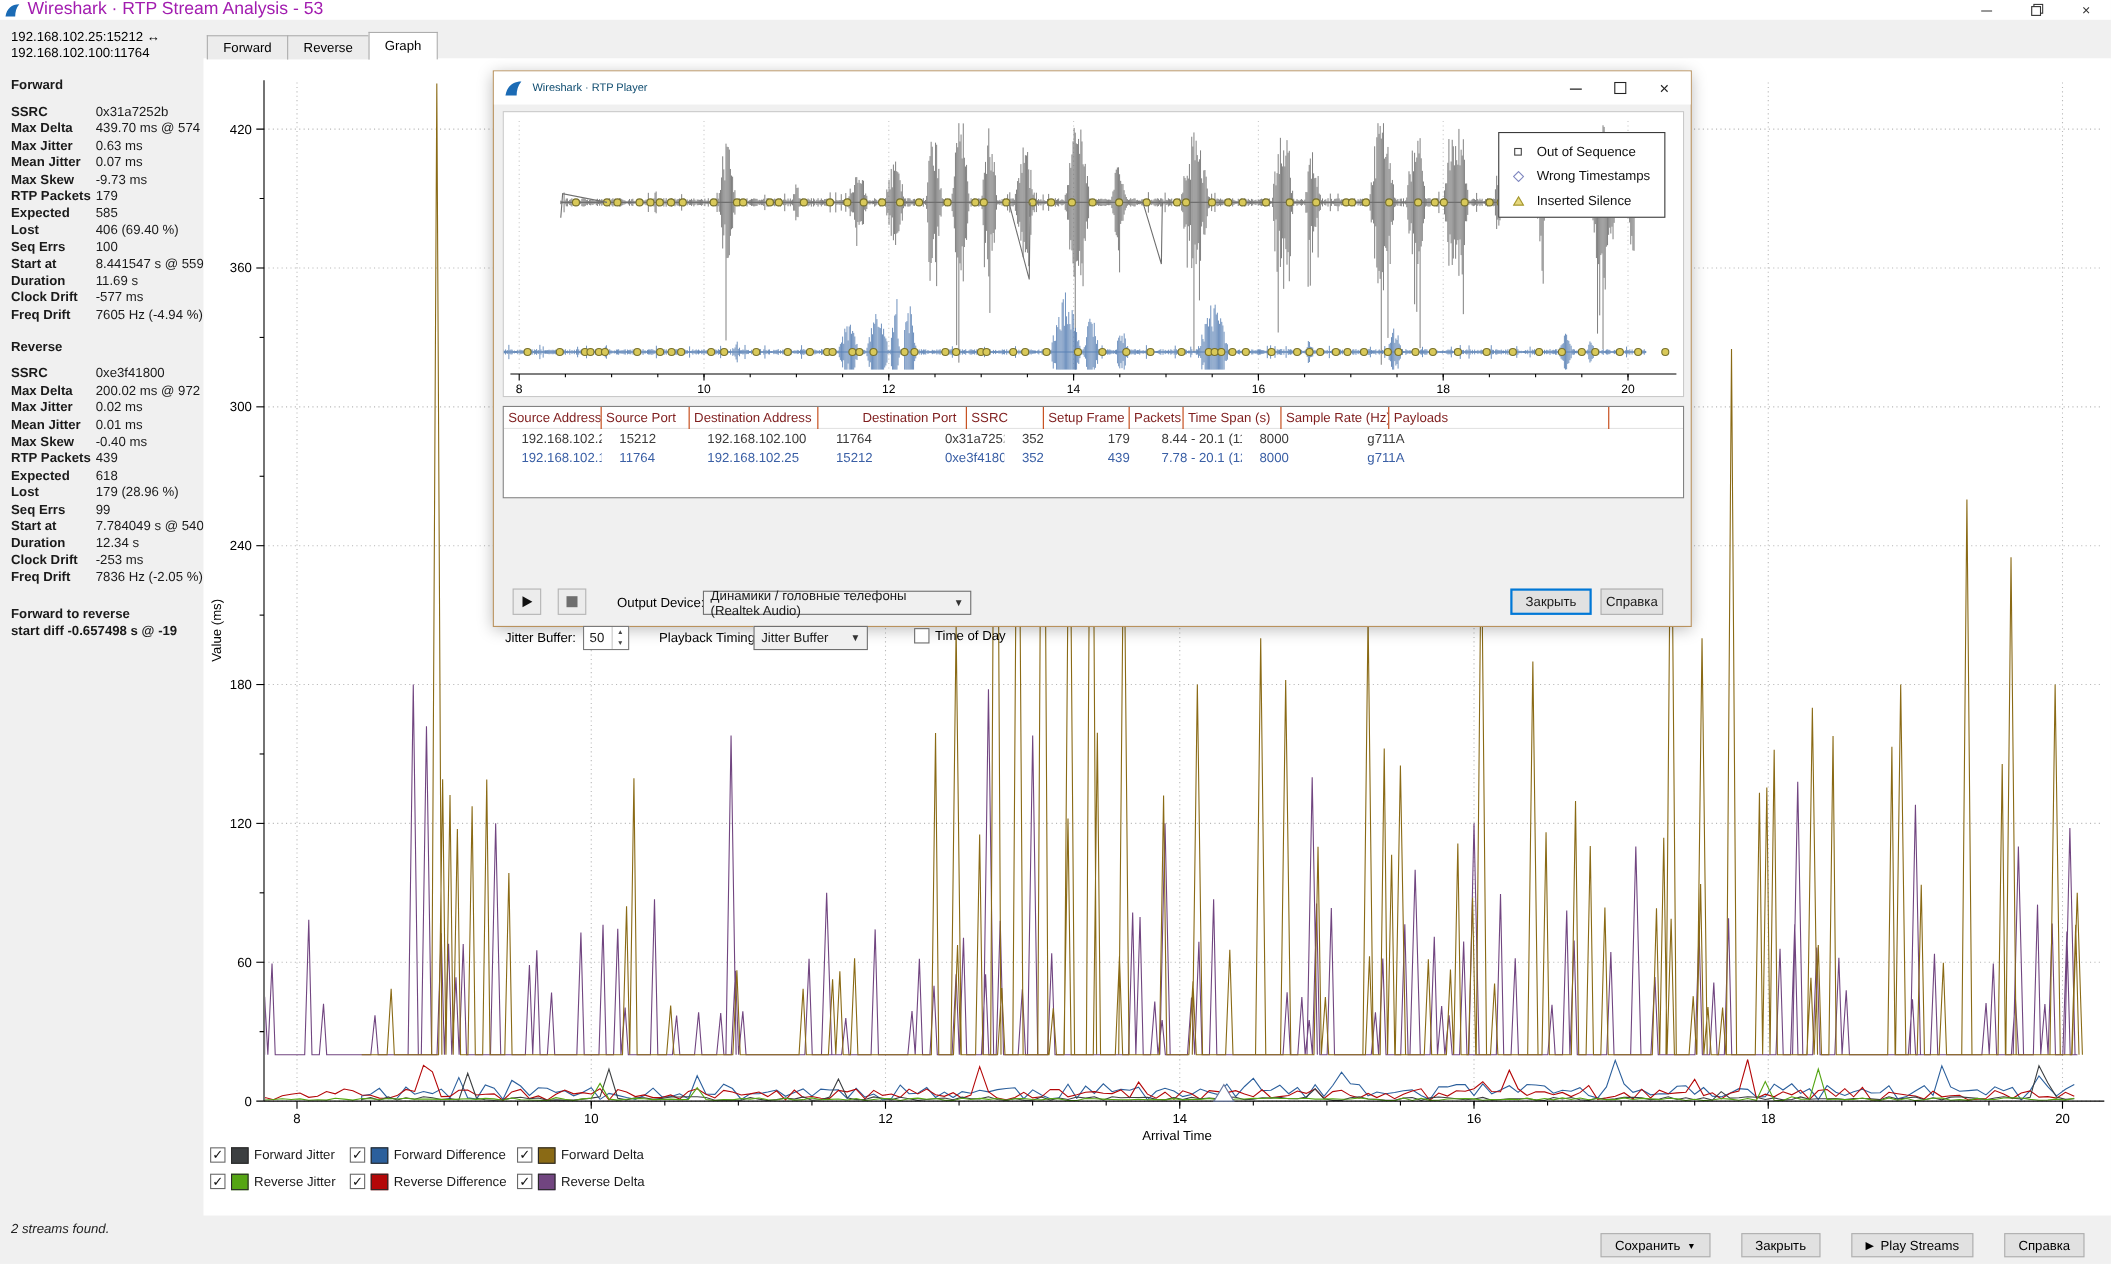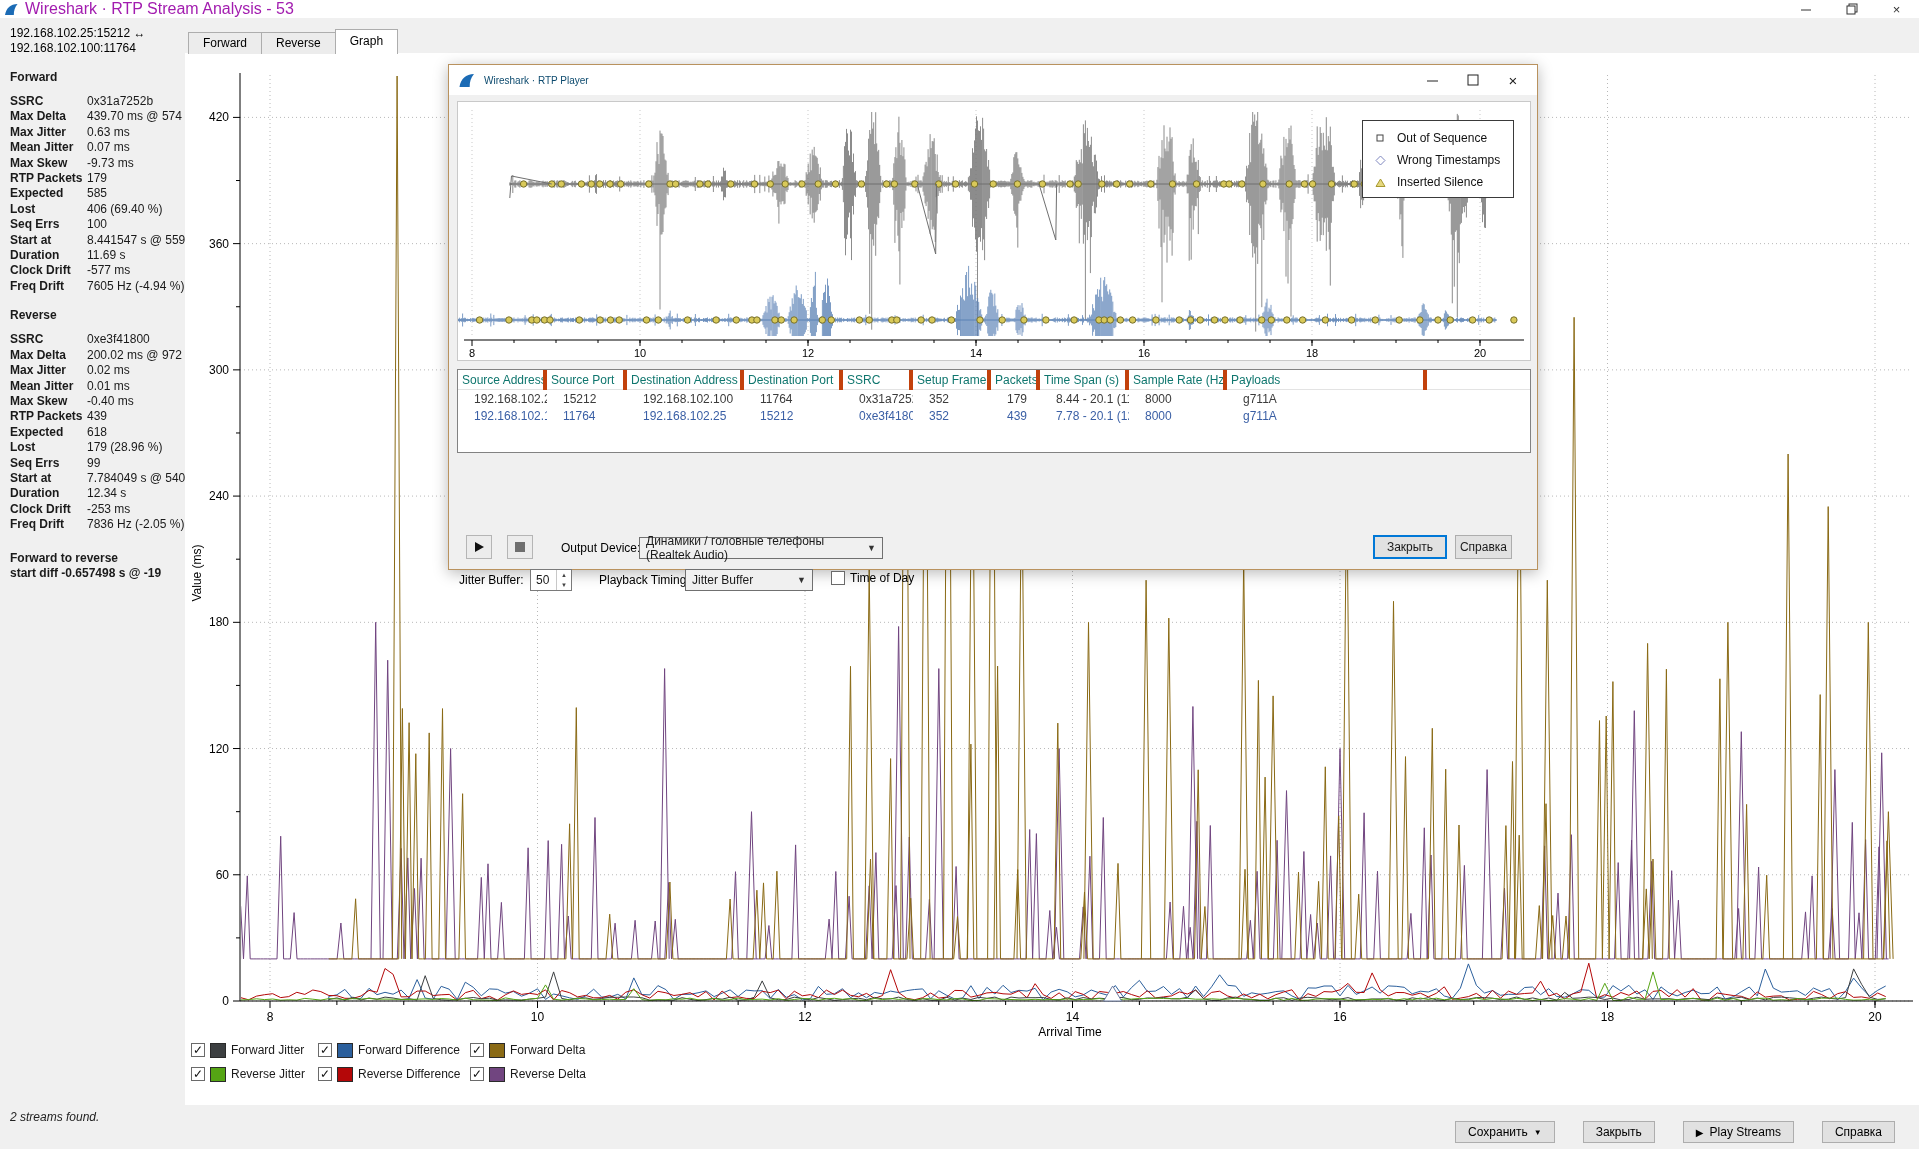--- a/index.html
+++ b/index.html
@@ -52,21 +52,21 @@
   .dwincontrols { position:absolute; right:4px; top:0; height:30px; display:flex; }
   .dwc { width:40px; height:30px; display:flex; align-items:center; justify-content:center; color:#222; font-size:15px; }
   .playercard { position:absolute; left:8px; top:36px; width:1074px; height:260px; background:#ffffff; border:1px solid #c9c9c9; }
   .plegend { position:absolute; right:16px; top:18px; width:152px; background:#ffffff; border:1px solid #3a3a3a; padding:6px 0 4px 0; }
   .plrow { display:flex; align-items:center; height:22px; }
   .plsym { width:34px; display:flex; justify-content:center; }
   .pllabel { font-size:12px; color:#111; }
   
   .ptable { position:absolute; left:8px; top:304px; width:1074px; height:84px; background:#ffffff; border:1px solid #828282; overflow:hidden; }
   .ptable .hdr { display:flex; height:20px; align-items:center; border-bottom:1px solid #e3e3e3; }
-  .ptable .hcell { font-size:12px; color:#0f766e; padding-left:4px; border-right:4px solid #c2410c; height:20px; display:flex; align-items:center; white-space:nowrap; overflow:hidden; }
+  .ptable .hcell { font-size:12px; color:#7f1d1d; padding-left:4px; border-right:1px solid #c2410c; height:20px; display:flex; align-items:center; white-space:nowrap; overflow:hidden; }
   .ptable .row { display:flex; height:17px; align-items:center; }
   .ptable .cell { font-size:12px; padding-left:16px; white-space:nowrap; overflow:hidden; }
   
   .pctl-label { font-size:12px; color:#000; }
   .mediabtn { position:absolute; width:26px; height:24px; background:#ececec; border:1px solid #b5b5b5; display:flex; align-items:center; justify-content:center; }
   .combo { position:absolute; height:22px; background:#f0f0f0; border:1px solid #707070; display:flex; align-items:center; padding:0 6px; font-size:12px; justify-content:space-between; }
   .combo .arr { font-size:9px; margin-left:10px; color:#333; }
   .spin { position:absolute; width:42px; height:22px; background:#ffffff; border:1px solid #7a7a7a; display:flex; }
   .spin .v { flex:1; display:flex; align-items:center; padding-left:5px; }
   .spin .arrows { width:15px; border-left:1px solid #c8c8c8; display:flex; flex-direction:column; }
@@ -587,21 +587,21 @@
           <span class="pllabel">Inserted Silence</span>
         </div>
       </div>
   </div>
 
   <div class="ptable" id="ptable">
       <div class="hdr">
         <div class="hcell" style="width: 89px;">Source Address</div>
         <div class="hcell" style="width: 80px;">Source Port</div>
         <div class="hcell" style="width: 117px;">Destination Address</div>
-        <div class="hcell" style="width: 99px;">Destination Port</div>
+        <div class="hcell" style="width: 99px; margin-left: 36px;">Destination Port</div>
         <div class="hcell" style="width: 70px;">SSRC</div>
         <div class="hcell" style="width: 78px;">Setup Frame</div>
         <div class="hcell" style="width: 49px;">Packets</div>
         <div class="hcell" style="width: 89px;">Time Span (s)</div>
         <div class="hcell" style="width: 98px;">Sample Rate (Hz)</div>
         <div class="hcell" style="width: 200px;">Payloads</div>
       </div>
       <div class="row" style="color: rgb(59, 59, 59);">
         <div class="cell" style="width: 89px;">192.168.102.25</div>
         <div class="cell" style="width: 80px;">15212</div>
@@ -646,21 +646,21 @@
 
   <span class="pctl-label" style="position:absolute; left:10px; top:508px;">Jitter Buffer:</span>
   <div class="spin" style="left:81px; top:504px;">
     <div class="v">50</div>
     <div class="arrows">
         <div>▲</div>
         <div>▼</div>
       </div>
   </div>
   <span class="pctl-label" style="position:absolute; left:150px; top:508px;">Playback Timing:</span>
-  <div class="combo" style="left:236px; top:504px; width:128px;">
+  <div class="combo" style="left:236px; top:504px; width:104px;">
     <span>Jitter Buffer</span>
       <span class="arr">▼</span>
   </div>
   <div class="dchk" style="left:382px; top:506px;">
     <span class="cb"></span>
     <span class="pctl-label">Time of Day</span>
   </div>
 
   <div class="dbtn focus" style="left:924px; top:470px; width:74px;">
       <span>Закрыть</span>

